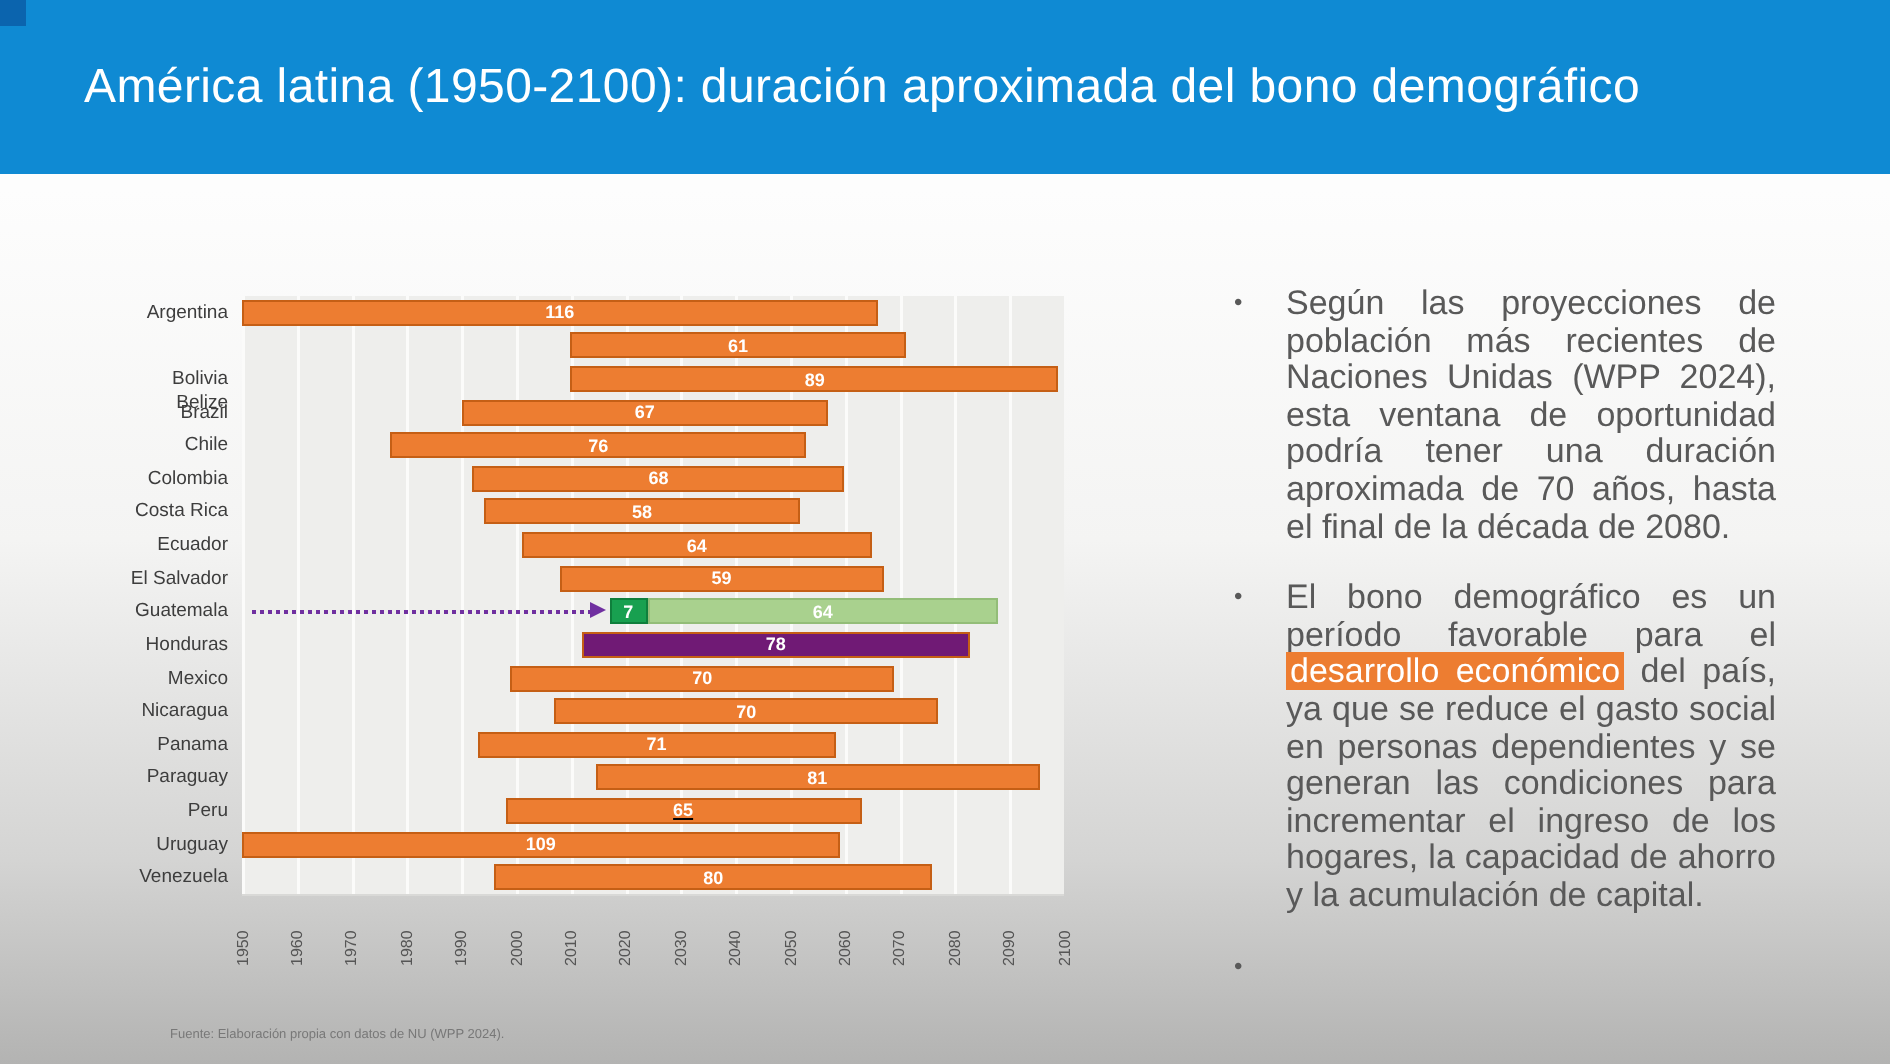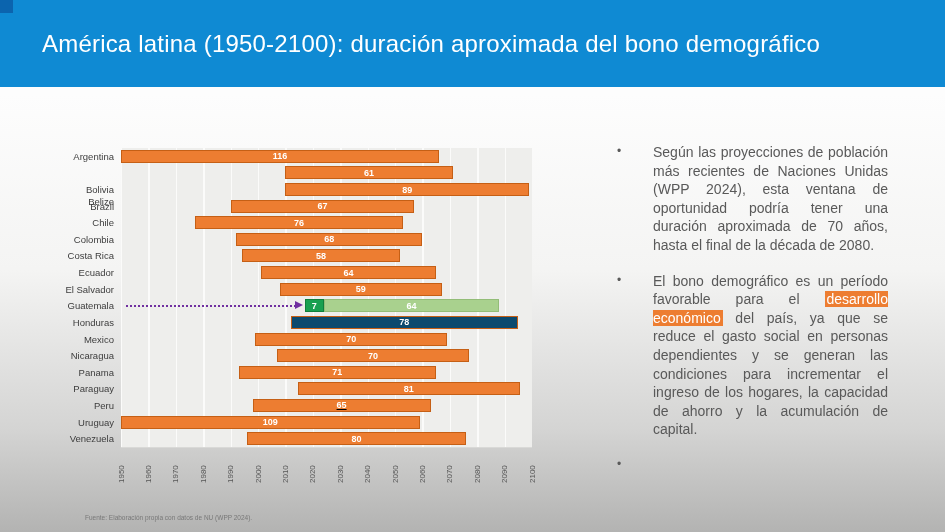--- a/index.html
+++ b/index.html
@@ -24,21 +24,21 @@
        font-size:9px;font-weight:bold;color:#ffffff;overflow:hidden;}
   .tick{position:absolute;top:303px;width:13px;height:32px;font-size:8px;color:#565656;
         writing-mode:vertical-rl;transform:rotate(180deg);line-height:13px;}
   .arrow-line{position:absolute;height:0;border-top:2px dotted #7030A0;}
   .arrow-head{position:absolute;width:0;height:0;border-top:4.5px solid transparent;
               border-bottom:4.5px solid transparent;border-left:8px solid #7030A0;}
 
   .bullets{position:absolute;left:614px;top:143px;width:274px;}
   .bullet{display:flex;margin-bottom:17px;}
   .marker{width:26px;flex:none;font-size:12px;color:#595959;padding-left:3px;padding-top:1px;}
-  .btext{flex:1;font-size:14px;line-height:18.6px;color:#595959;text-align:justify;margin-left:10px;}
+  .btext{flex:1;font-size:17px;line-height:18.6px;color:#595959;text-align:justify;}
   .hl{color:#ffffff;padding:0 2px;}
 
   .source{position:absolute;left:85px;top:514px;font-size:6.5px;color:#787878;}
 </style>
 </head>
 <body>
 
 <div class="band" style="background: rgb(15, 138, 211);"></div>
 <div class="title">América latina (1950-2100): duración aproximada del bono demográfico</div>
 <div class="corner" style="background: rgb(11, 100, 174);"></div>
@@ -81,33 +81,33 @@
     <div class="rowbar" style="left: 239.92px; top: 134.694px;">
       <div class="seg" style="width: 161.66px; background: rgb(237, 125, 49); border: 1px solid rgb(197, 95, 21);">59</div>
     </div>
     <div class="ylabel" style="top: 149.5px; height: 16.6111px;">Guatemala</div>
     <div class="rowbar" style="left: 264.58px; top: 151.306px;">
       <div class="seg" style="width: 19.18px; background: rgb(24, 160, 80); border: 1px solid rgb(15, 127, 60);">7</div>
       <div class="seg" style="width: 175.36px; background: rgb(169, 209, 142); border: 1px solid rgb(147, 189, 120);">64</div>
     </div>
     <div class="ylabel" style="top: 166.111px; height: 16.6111px;">Honduras</div>
     <div class="rowbar" style="left: 250.88px; top: 167.917px;">
-      <div class="seg" style="width: 227px; background: #0c4a6e; border: 1px solid rgb(197, 95, 21);">78</div>
+      <div class="seg" style="width: 194px; background: #701a75; border: 1px solid rgb(197, 95, 21);">78</div>
     </div>
     <div class="ylabel" style="top: 182.722px; height: 16.6111px;">Mexico</div>
     <div class="rowbar" style="left: 215.26px; top: 184.528px;">
       <div class="seg" style="width: 191.8px; background: rgb(237, 125, 49); border: 1px solid rgb(197, 95, 21);">70</div>
     </div>
     <div class="ylabel" style="top: 199.333px; height: 16.6111px;">Nicaragua</div>
     <div class="rowbar" style="left: 237.18px; top: 201.139px;">
       <div class="seg" style="width: 191.8px; background: rgb(237, 125, 49); border: 1px solid rgb(197, 95, 21);">70</div>
     </div>
     <div class="ylabel" style="top: 215.944px; height: 16.6111px;">Panama</div>
     <div class="rowbar" style="left: 198.82px; top: 217.75px;">
-      <div class="seg" style="width: 197px; background: rgb(237, 125, 49); border: 1px solid rgb(197, 95, 21);">71</div>
+      <div class="seg" style="width: 179px; background: rgb(237, 125, 49); border: 1px solid rgb(197, 95, 21);">71</div>
     </div>
     <div class="ylabel" style="top: 232.556px; height: 16.6111px;">Paraguay</div>
     <div class="rowbar" style="left: 231.7px; top: 234.361px; padding-left: 26px;">
       <div class="seg" style="width: 221.94px; background: rgb(237, 125, 49); border: 1px solid rgb(197, 95, 21);">81</div>
     </div>
     <div class="ylabel" style="top: 249.167px; height: 16.6111px;">Peru</div>
     <div class="rowbar" style="left: 212.52px; top: 250.972px; text-decoration: underline;">
       <div class="seg" style="width: 178.1px; background: rgb(237, 125, 49); border: 1px solid rgb(197, 95, 21);">65</div>
     </div>
     <div class="ylabel" style="top: 265.778px; height: 16.6111px;">Uruguay</div>

